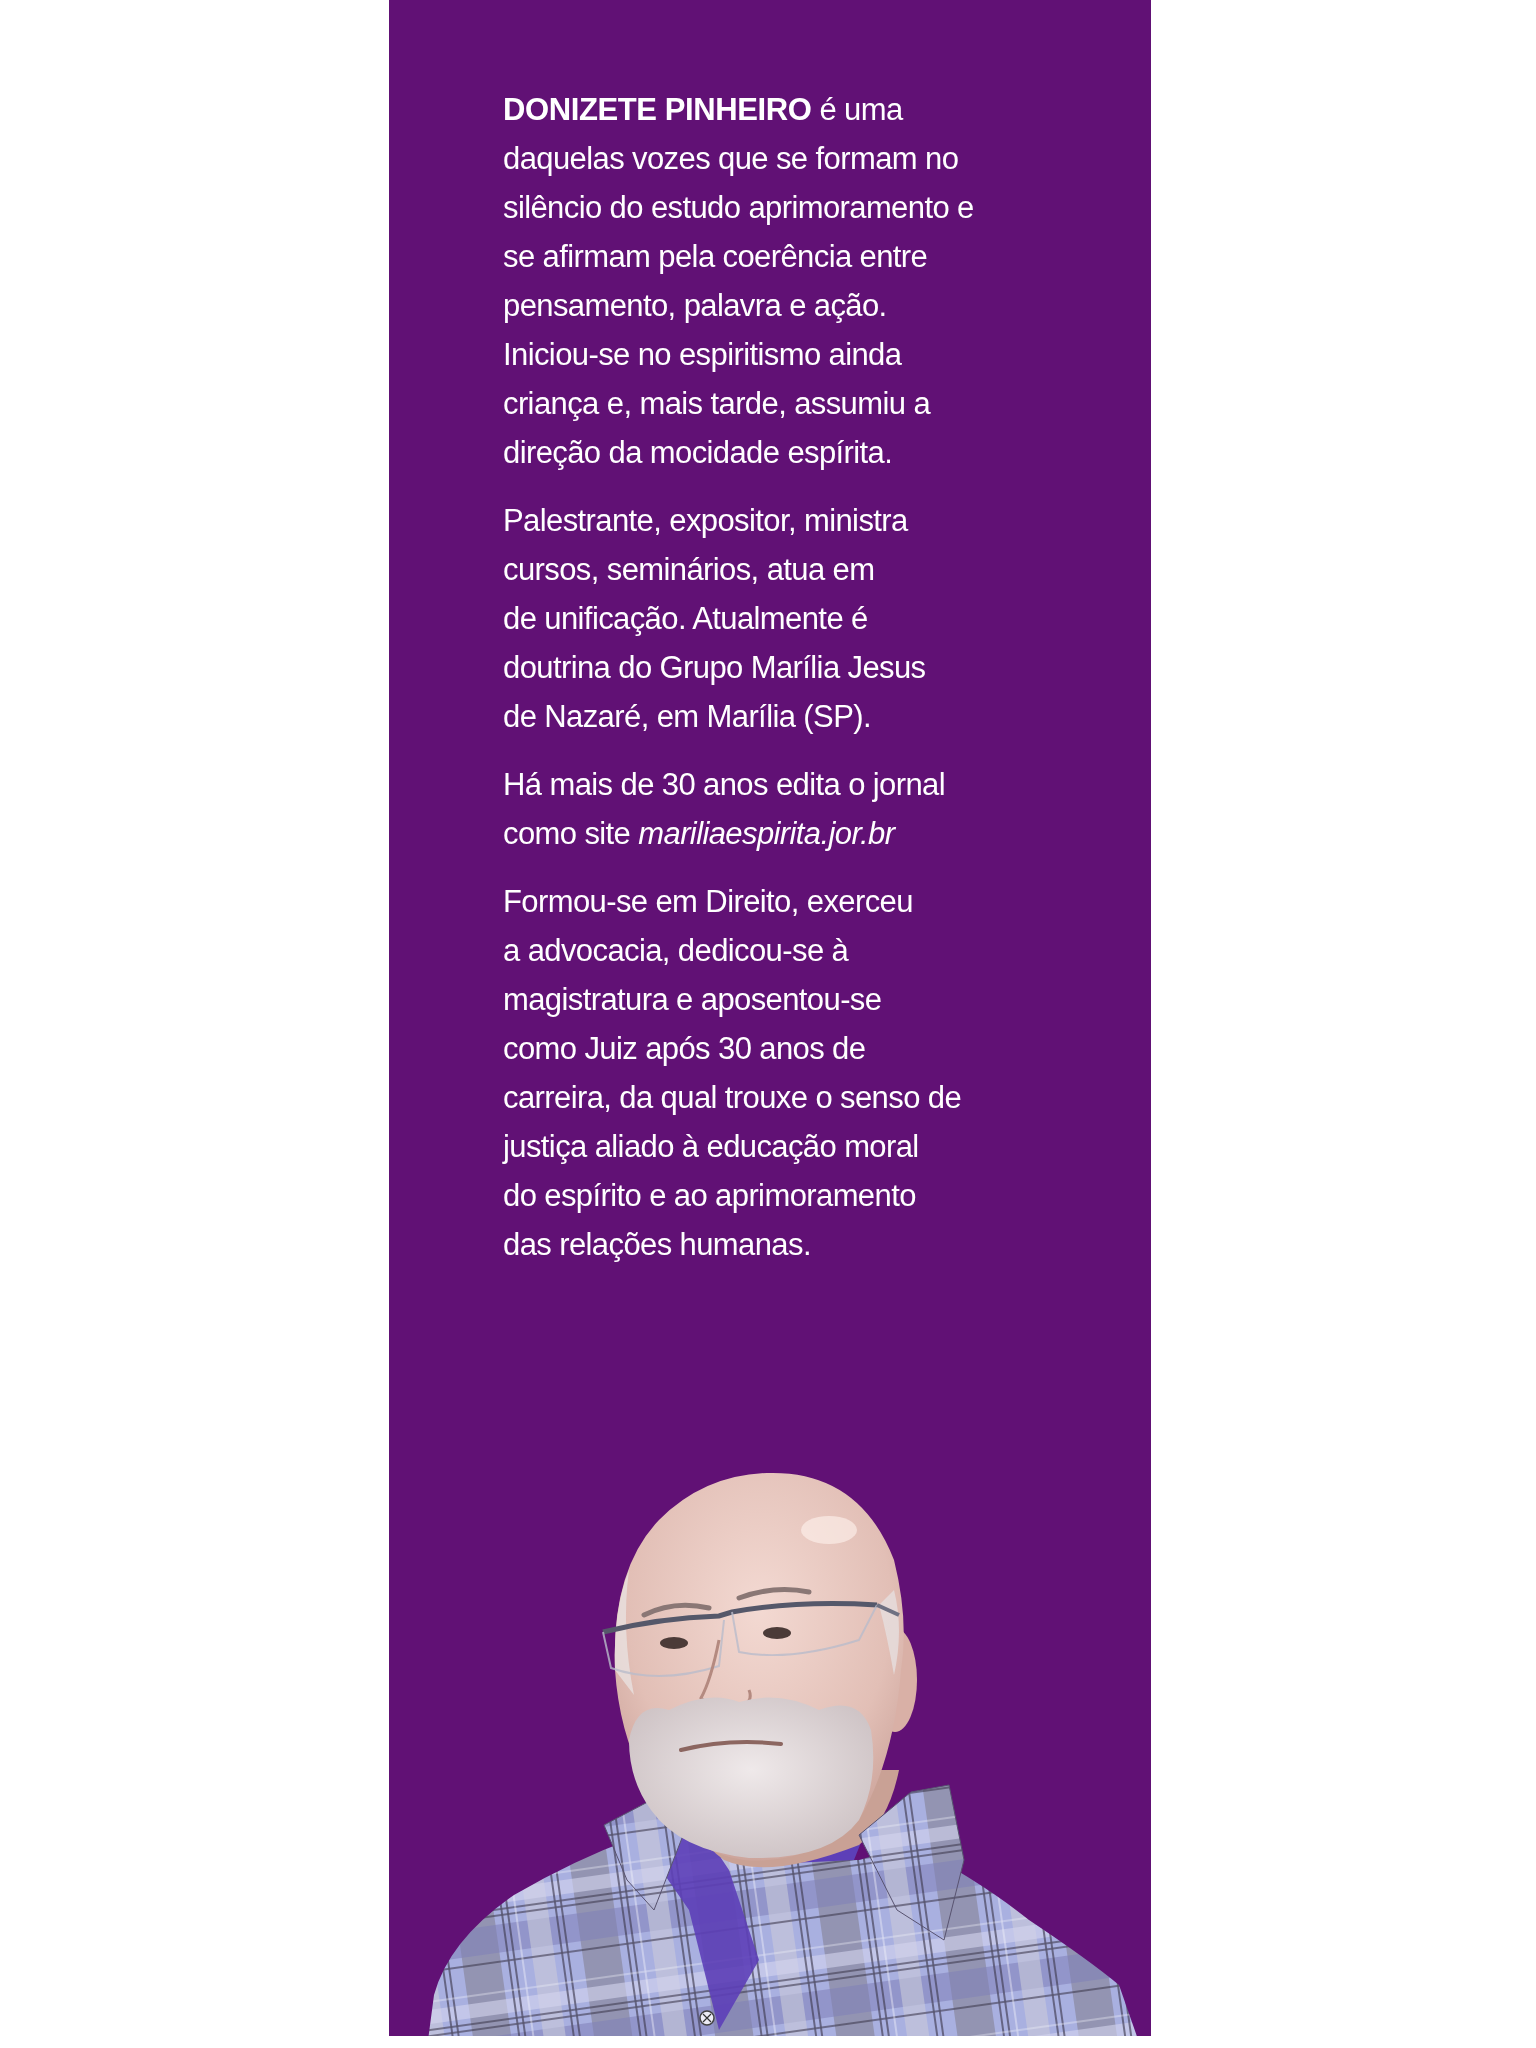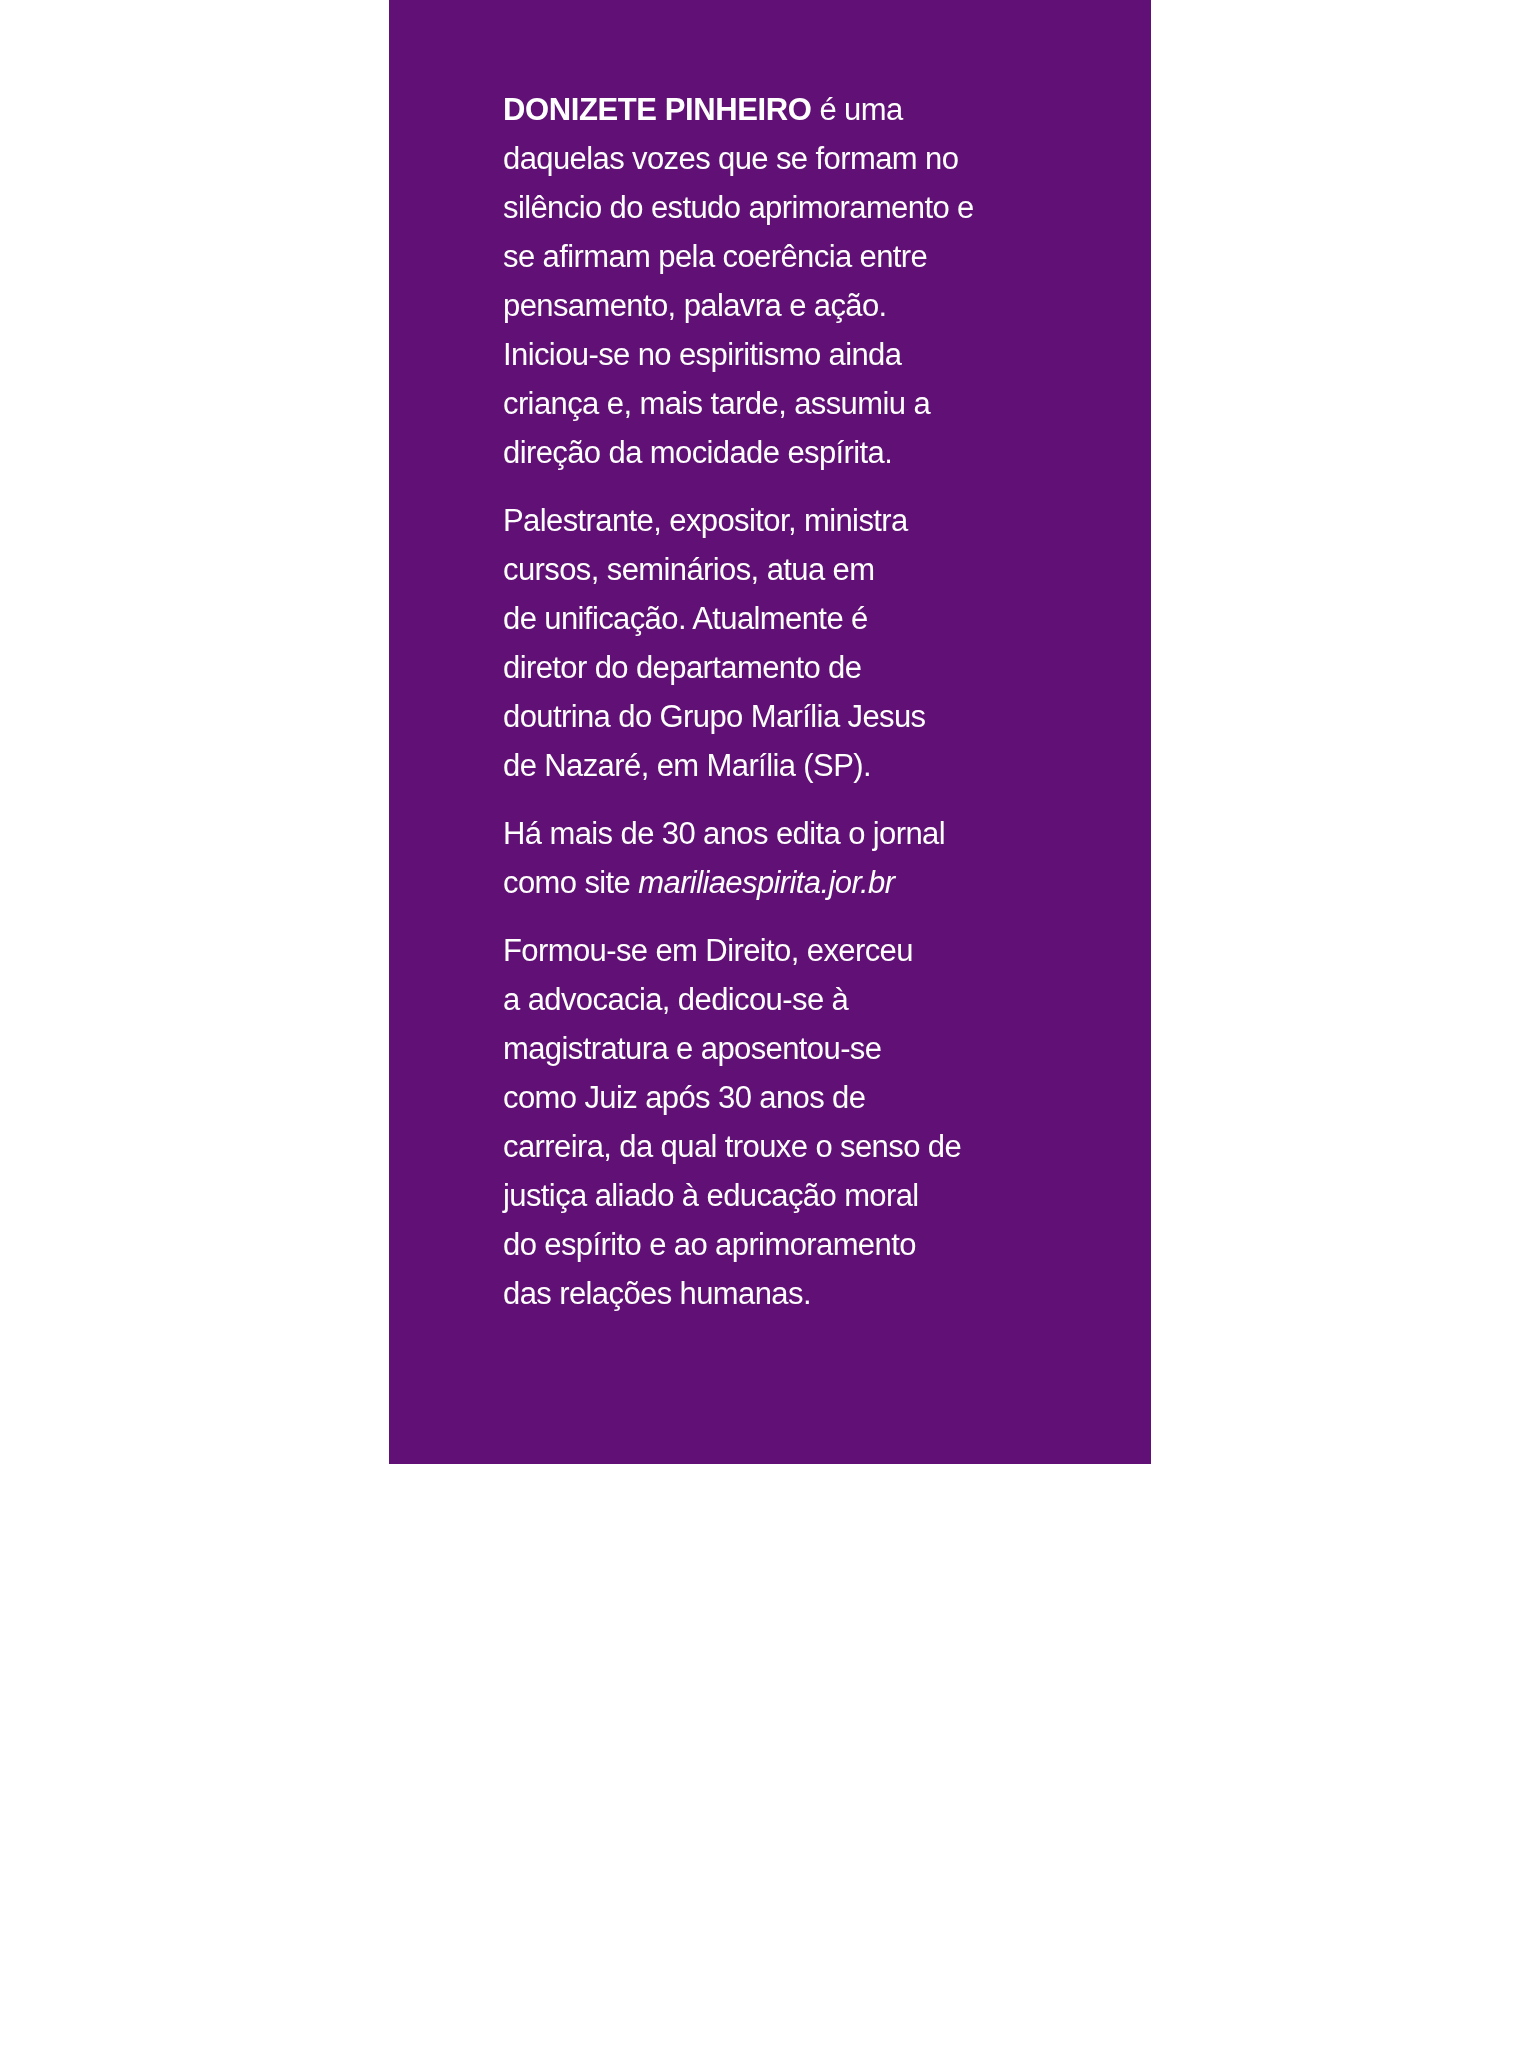--- a/index.html
+++ b/index.html
@@ -1,21 +1,21 @@
 <!DOCTYPE html>
 <html><head>
 <meta charset="utf-8">
 <style>
   html, body { margin: 0; padding: 0; }
   body {
     width: 1536px; height: 2048px; background: #ffffff; position: relative; overflow: hidden;
     font-family: "Liberation Sans", "DejaVu Sans", sans-serif;
   }
   .panel {
-    position: absolute; left: 389px; top: 0; width: 762px; height: 1464px;
+    position: absolute; left: 389px; top: 0; width: 762px; height: 2036px;
     background: #611175; overflow: hidden;
   }
   .bio {
     position: absolute; left: 114px; top: 85px; width: 640px;
     color: #ffffff; font-size: 31px; line-height: 49px; letter-spacing: -0.6px;
   }
   .bio p { margin: 0 0 19px 0; }
   .bio .line { display: block; white-space: nowrap; }
   .bio b { font-weight: 700; letter-spacing: -0.4px; }
   .bio i { font-style: italic; }
@@ -33,21 +33,20 @@
       <span class="line">se afirmam pela coerência entre</span>
       <span class="line">pensamento, palavra e ação.</span>
       <span class="line">Iniciou-se no espiritismo ainda</span>
       <span class="line">criança e, mais tarde, assumiu a</span>
       <span class="line">direção da mocidade espírita.</span>
     </p>
     <p>
       <span class="line">Palestrante, expositor, ministra</span>
       <span class="line">cursos, seminários, atua em</span>
       <span class="line">de unificação. Atualmente é</span>
-      <span class="line">diretor do departamento de</span>
       <span class="line">doutrina do Grupo Marília Jesus</span>
       <span class="line">de Nazaré, em Marília (SP).</span>
     </p>
     <p>
       <span class="line">Há mais de 30 anos edita o jornal</span>
       <span class="line"><span>como site </span><i>mariliaespirita.jor.br</i></span>
     </p>
     <p>
       <span class="line">Formou-se em Direito, exerceu</span>
       <span class="line">a advocacia, dedicou-se à</span>

